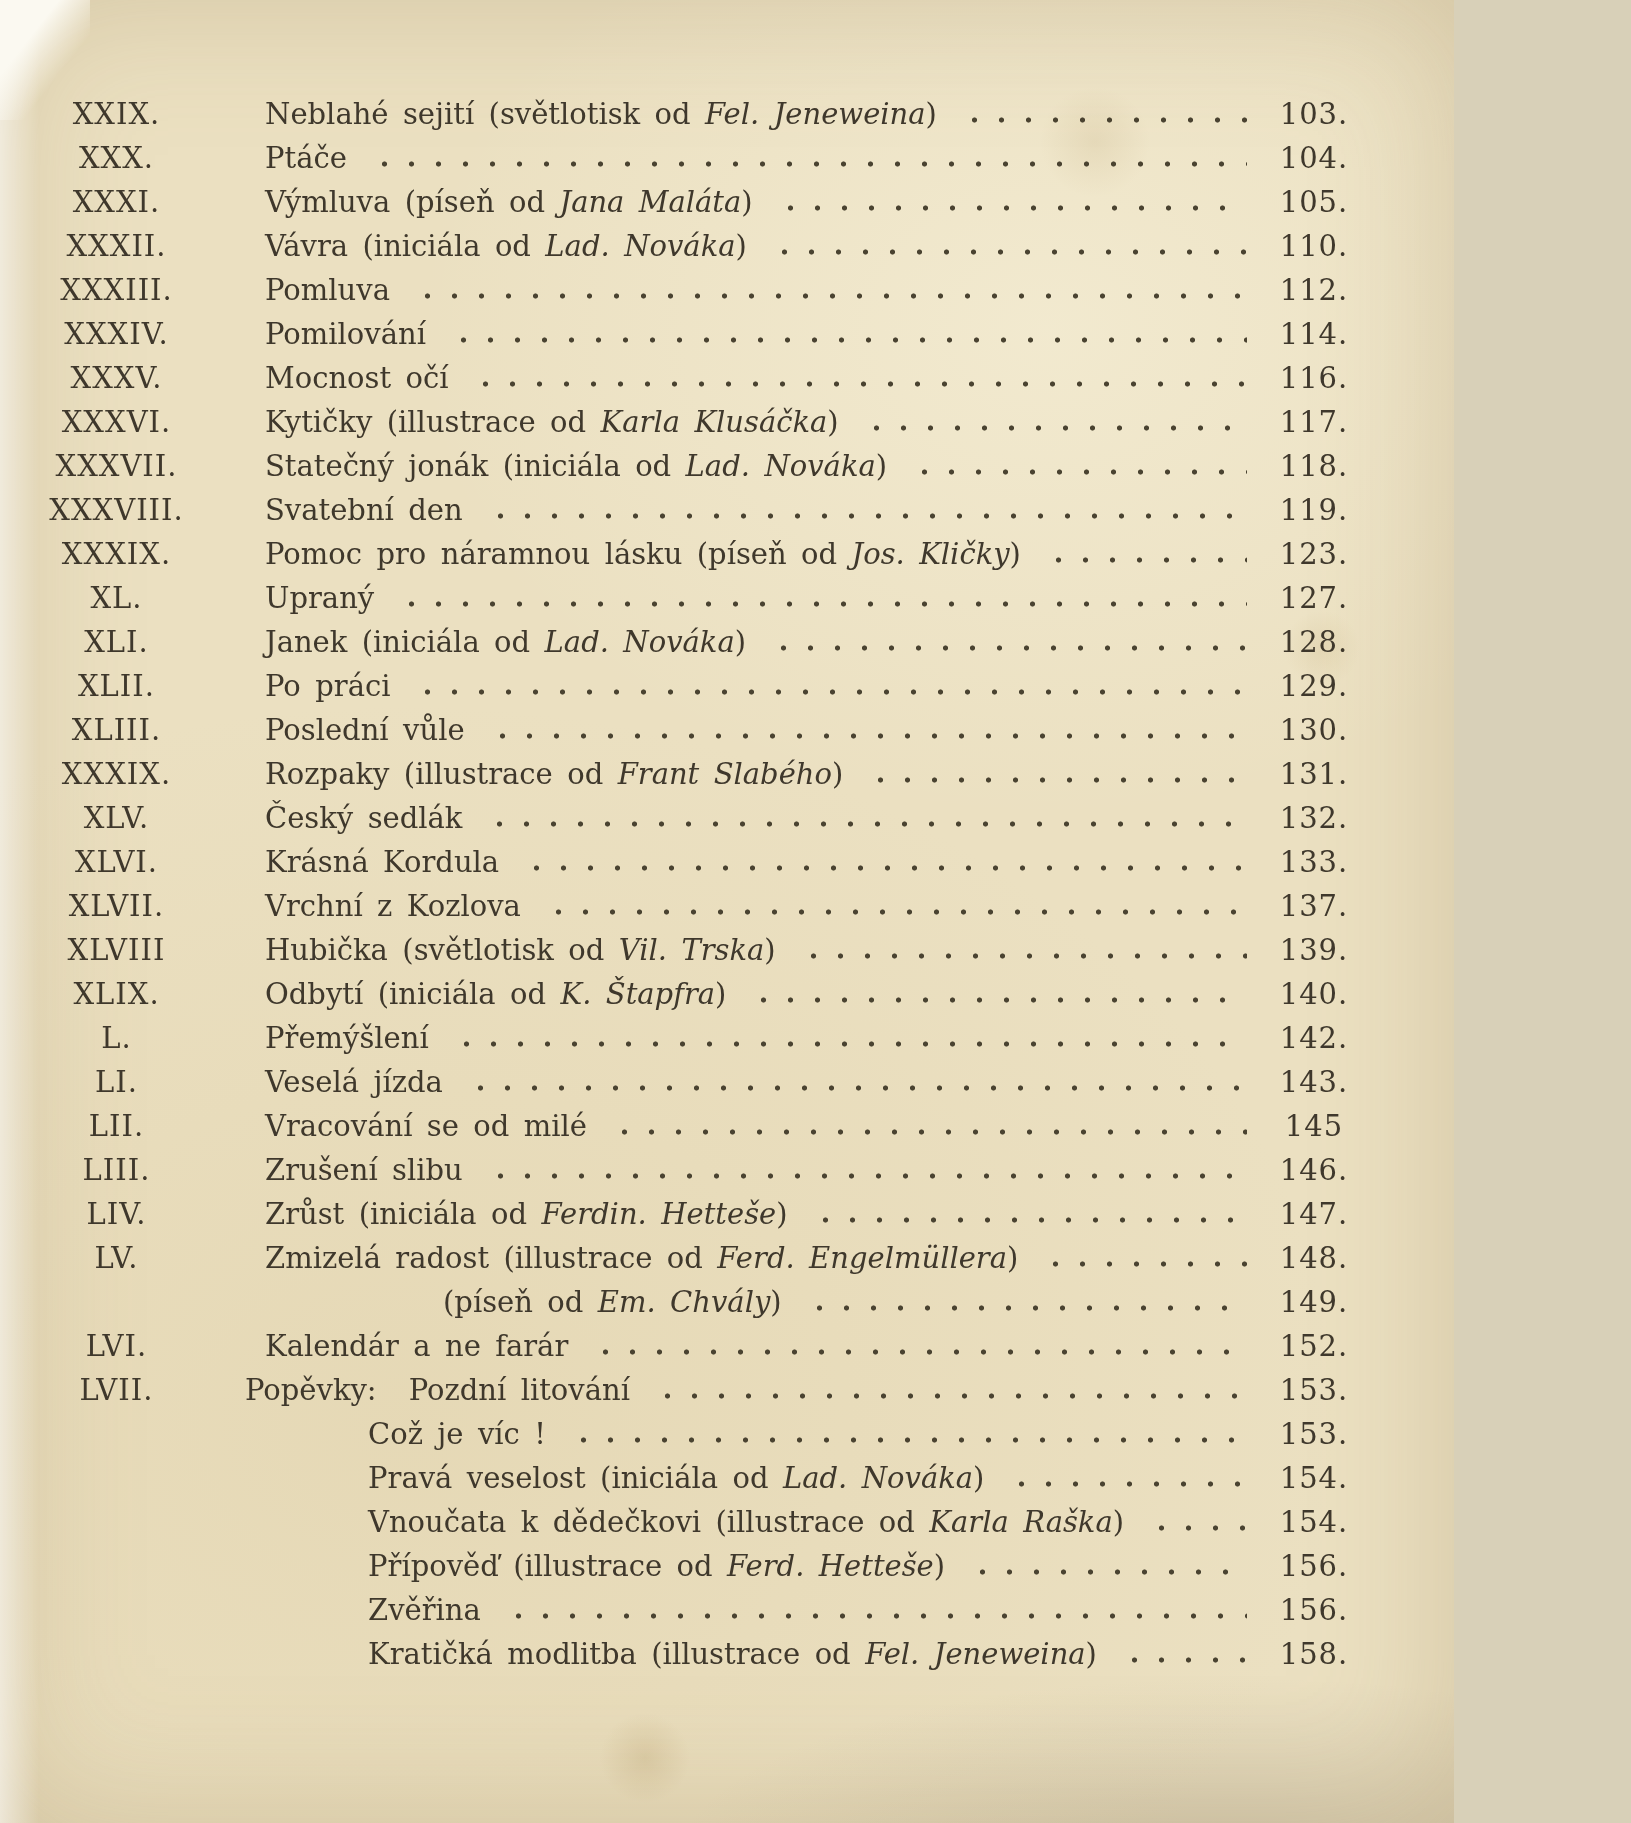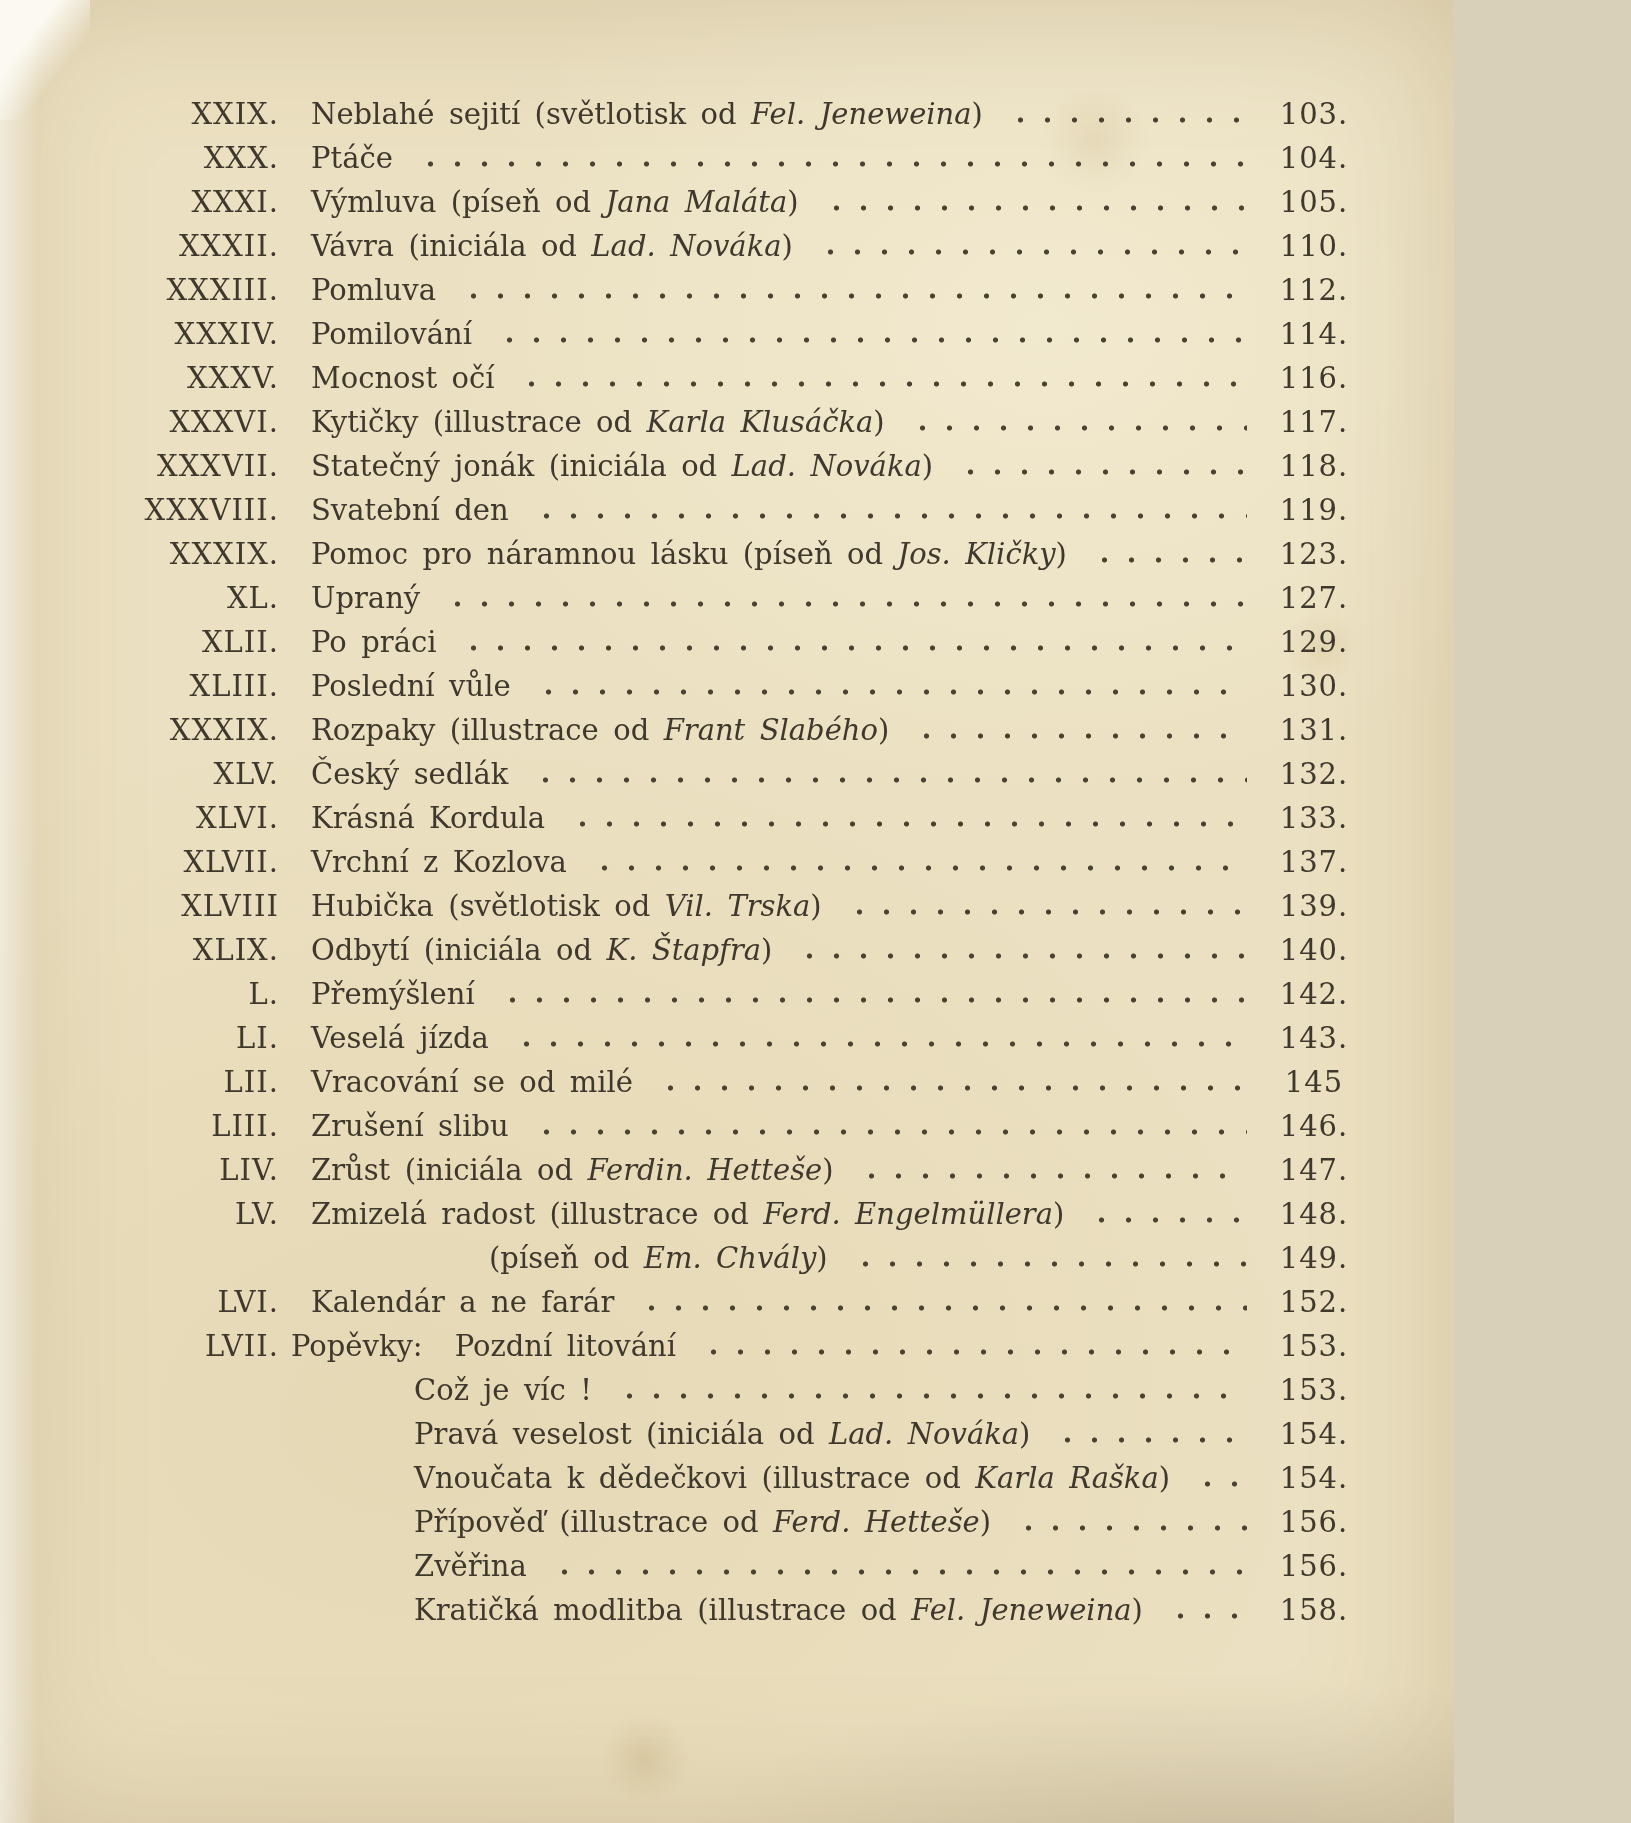--- a/index.html
+++ b/index.html
@@ -53,23 +53,22 @@
     align-items:baseline;
     height:44px;
     line-height:44px;
     font-size:29px;
     white-space:nowrap;
   }
 
   .num {
     flex:none;
     width:233px;
-    text-align:right;
+    text-align:center;
     letter-spacing:1px;
-    margin-left:46px;
   }
 
   .title {
     flex:none;
     margin-left:32px;
     word-spacing:.18em;
   }
   .row.cont .title { margin-left:210px; }
   .row.sub  .title { margin-left:135px; }
   .row.wide .num   { width:0; }
@@ -178,20 +177,26 @@
         <span class="dots"></span>
         <span class="pg">123.</span>
       </div>
       <div class="row">
         <span class="num">XL.</span>
         <span class="title">Upraný</span>
         <span class="dots"></span>
         <span class="pg">127.</span>
       </div>
       <div class="row">
+        <span class="num">XLI.</span>
+        <span class="title">Janek (iniciála od <span class="it">Lad. Nováka</span>)</span>
+        <span class="dots"></span>
+        <span class="pg">128.</span>
+      </div>
+      <div class="row">
         <span class="num">XLII.</span>
         <span class="title">Po práci</span>
         <span class="dots"></span>
         <span class="pg">129.</span>
       </div>
       <div class="row">
         <span class="num">XLIII.</span>
         <span class="title">Poslední vůle</span>
         <span class="dots"></span>
         <span class="pg">130.</span>

